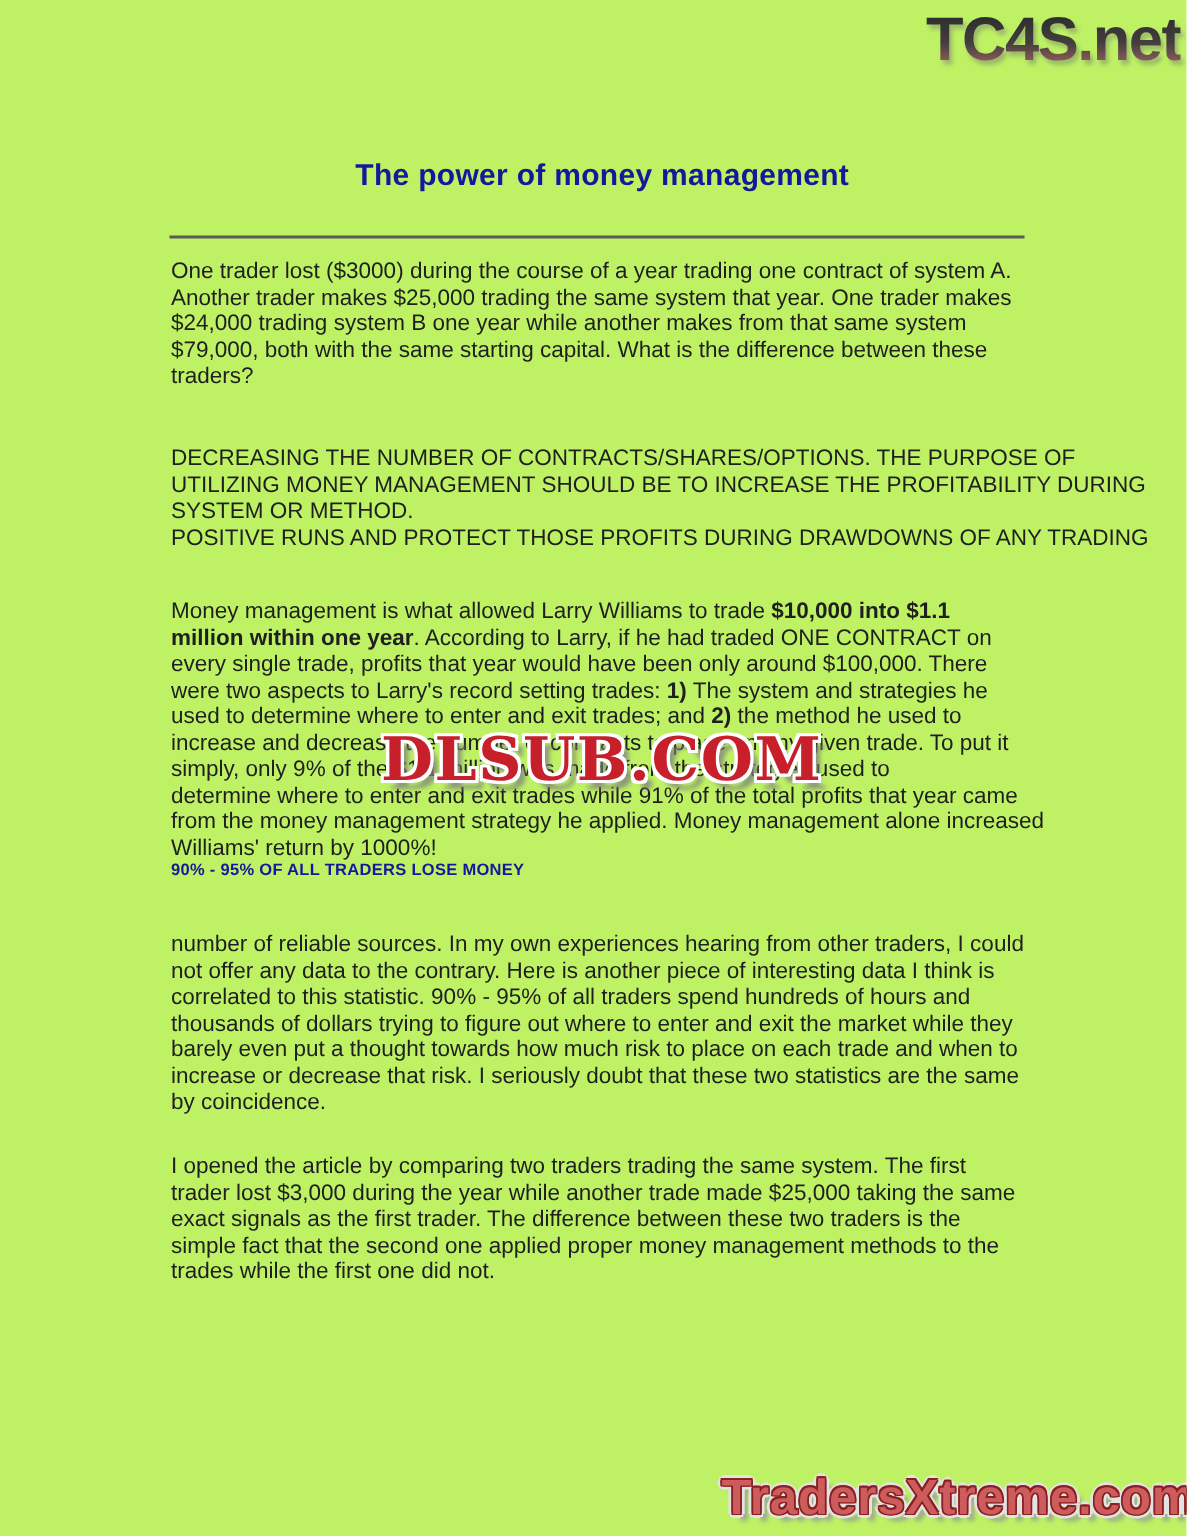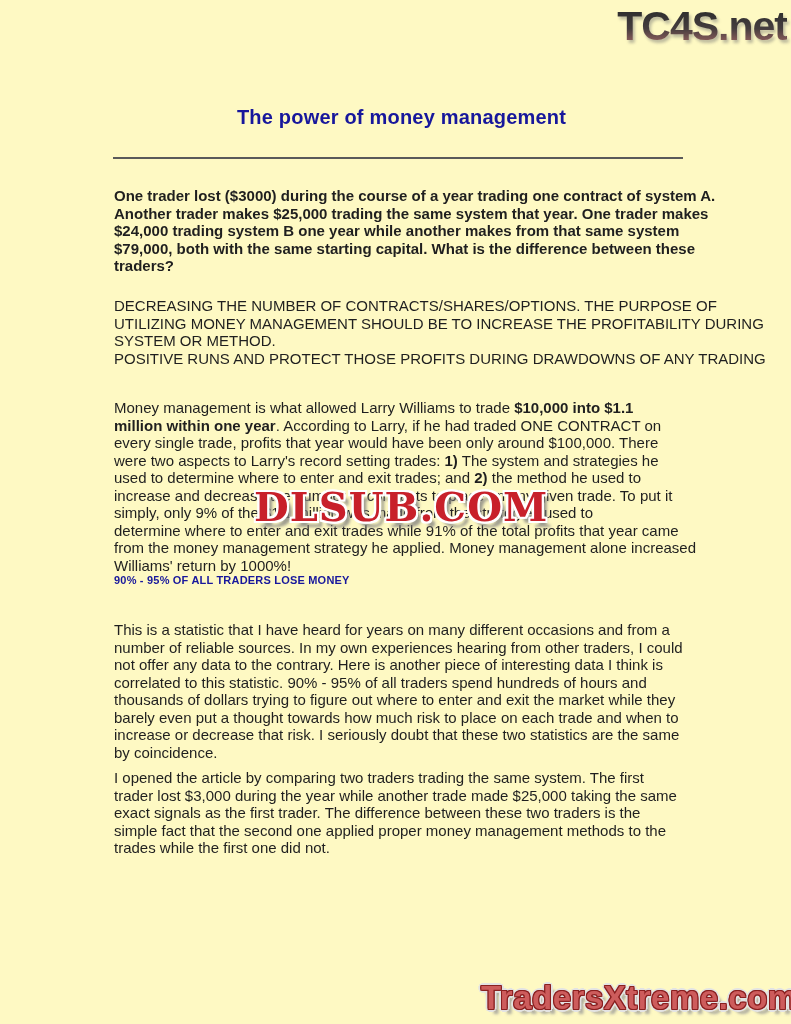--- a/index.html
+++ b/index.html
@@ -1,17 +1,17 @@
 <!DOCTYPE html>
 <html><head>
 <meta charset="utf-8">
 <style>
   html,body { margin:0; padding:0; background:#ffffff; }
   .page {
-    position:relative; width:791px; height:1024px; background:#fef9c3;
+    position:relative; width:791px; height:1024px; background:#bef264;
     overflow:hidden; font-family:"Liberation Sans", sans-serif; color:#1f1f1f;
   }
 
   
   .tc4s-logo {
     position:absolute; top:6px; right:4px;
     font-size:41px; font-weight:bold; letter-spacing:-1px; line-height:1;
     background:linear-gradient(180deg,#2e2e2e 12%,#453d3e 55%,#96625f 92%);
     -webkit-background-clip:text; background-clip:text; color:transparent;
     filter:drop-shadow(2px 3px 1.5px rgba(110,110,110,0.45));
@@ -24,21 +24,21 @@
   }
 
   .divider {
     position:absolute; top:157px; left:113px; width:570px; height:2px;
     background:#5a5a5a;
   }
 
   .para { position:absolute; left:114px; width:620px; font-size:15px; }
   .para .line { line-height:17.5px; height:17.5px; white-space:nowrap; }
 
-  .intro      { top:187px;font-weight:bold; }
+  .intro      { top:172px; }
   .definition { top:297px; }
   .larry      { top:399px; }
   .stats      { top:621px; }
   .closing    { top:769px; }
 
   .heading90 {
     position:absolute; top:574px; left:114px;
     font-size:11px; font-weight:bold; color:#17179c; letter-spacing:0.2px;
   }
 
@@ -105,21 +105,20 @@
       <div class="line"><span>increase and decrease the number of contracts to place on any given trade. To put it</span></div>
       <div class="line"><span>simply, only 9% of the $1.1 million was made from the strategies used to</span></div>
       <div class="line"><span>determine where to enter and exit trades while 91% of the total profits that year came</span></div>
       <div class="line"><span>from the money management strategy he applied. Money management alone increased</span></div>
       <div class="line"><span>Williams' return by 1000%!</span></div>
     </div>
 
   <div class="heading90">90% - 95% OF ALL TRADERS LOSE MONEY</div>
 
   <div class="para stats">
-      <div class="line"><span>This is a statistic that I have heard for years on many different occasions and from a</span></div>
       <div class="line"><span>number of reliable sources. In my own experiences hearing from other traders, I could</span></div>
       <div class="line"><span>not offer any data to the contrary. Here is another piece of interesting data I think is</span></div>
       <div class="line"><span>correlated to this statistic. 90% - 95% of all traders spend hundreds of hours and</span></div>
       <div class="line"><span>thousands of dollars trying to figure out where to enter and exit the market while they</span></div>
       <div class="line"><span>barely even put a thought towards how much risk to place on each trade and when to</span></div>
       <div class="line"><span>increase or decrease that risk. I seriously doubt that these two statistics are the same</span></div>
       <div class="line"><span>by coincidence.</span></div>
     </div>
 
   <div class="para closing">

